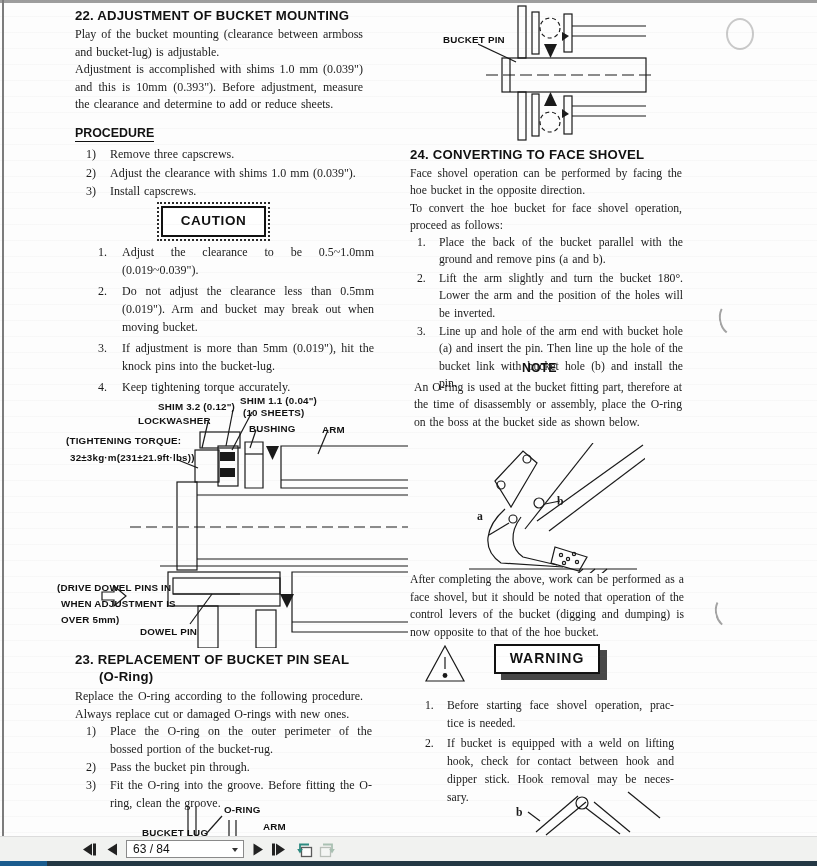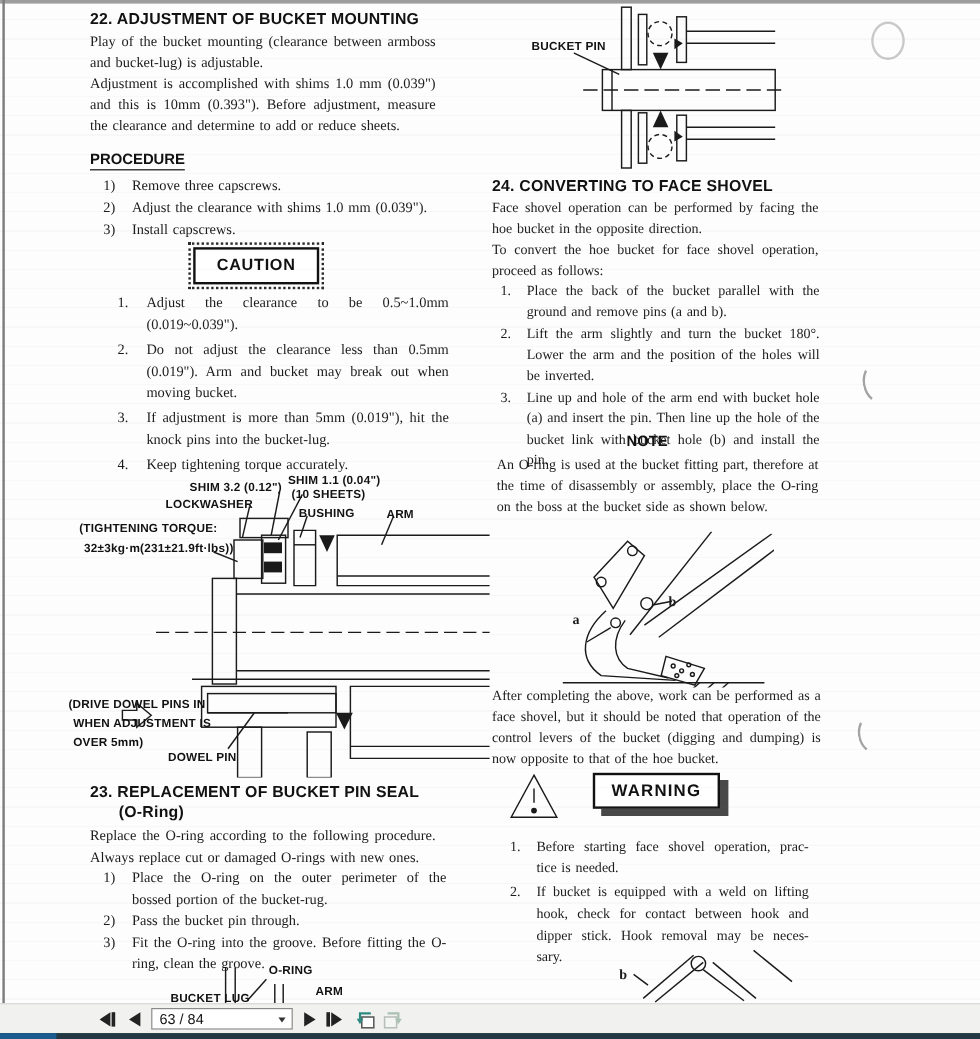--- a/index.html
+++ b/index.html
@@ -1,16 +1,16 @@
 <!DOCTYPE html>
 <html><head>
 <meta charset="utf-8">
 <style>
   html,body{margin:0;padding:0;background:#fff;}
-  #screen{position:relative;width:817px;height:866px;overflow:hidden;background:#14532d;
+  #screen{position:relative;width:817px;height:866px;overflow:hidden;background:#b91c1c;
           font-family:"Liberation Serif",serif;}
   .abs{position:absolute;}
   
   #page{position:absolute;left:0;top:0;width:817px;height:836px;background:#fdfdfd;overflow:hidden;}
   #page::after{content:"";position:absolute;inset:0;pointer-events:none;
     background:repeating-linear-gradient(180deg,rgba(120,120,120,.045) 0 1px,transparent 1px 16px);}
   .edge-top{left:0;top:0;width:817px;height:3px;background:#9e9e9e;}
   .edge-left{left:2px;top:0;width:2px;height:836px;background:#7c7c7c;}
   
   .h{font-family:"Liberation Sans",sans-serif;font-weight:bold;font-size:13.2px;color:#111;

